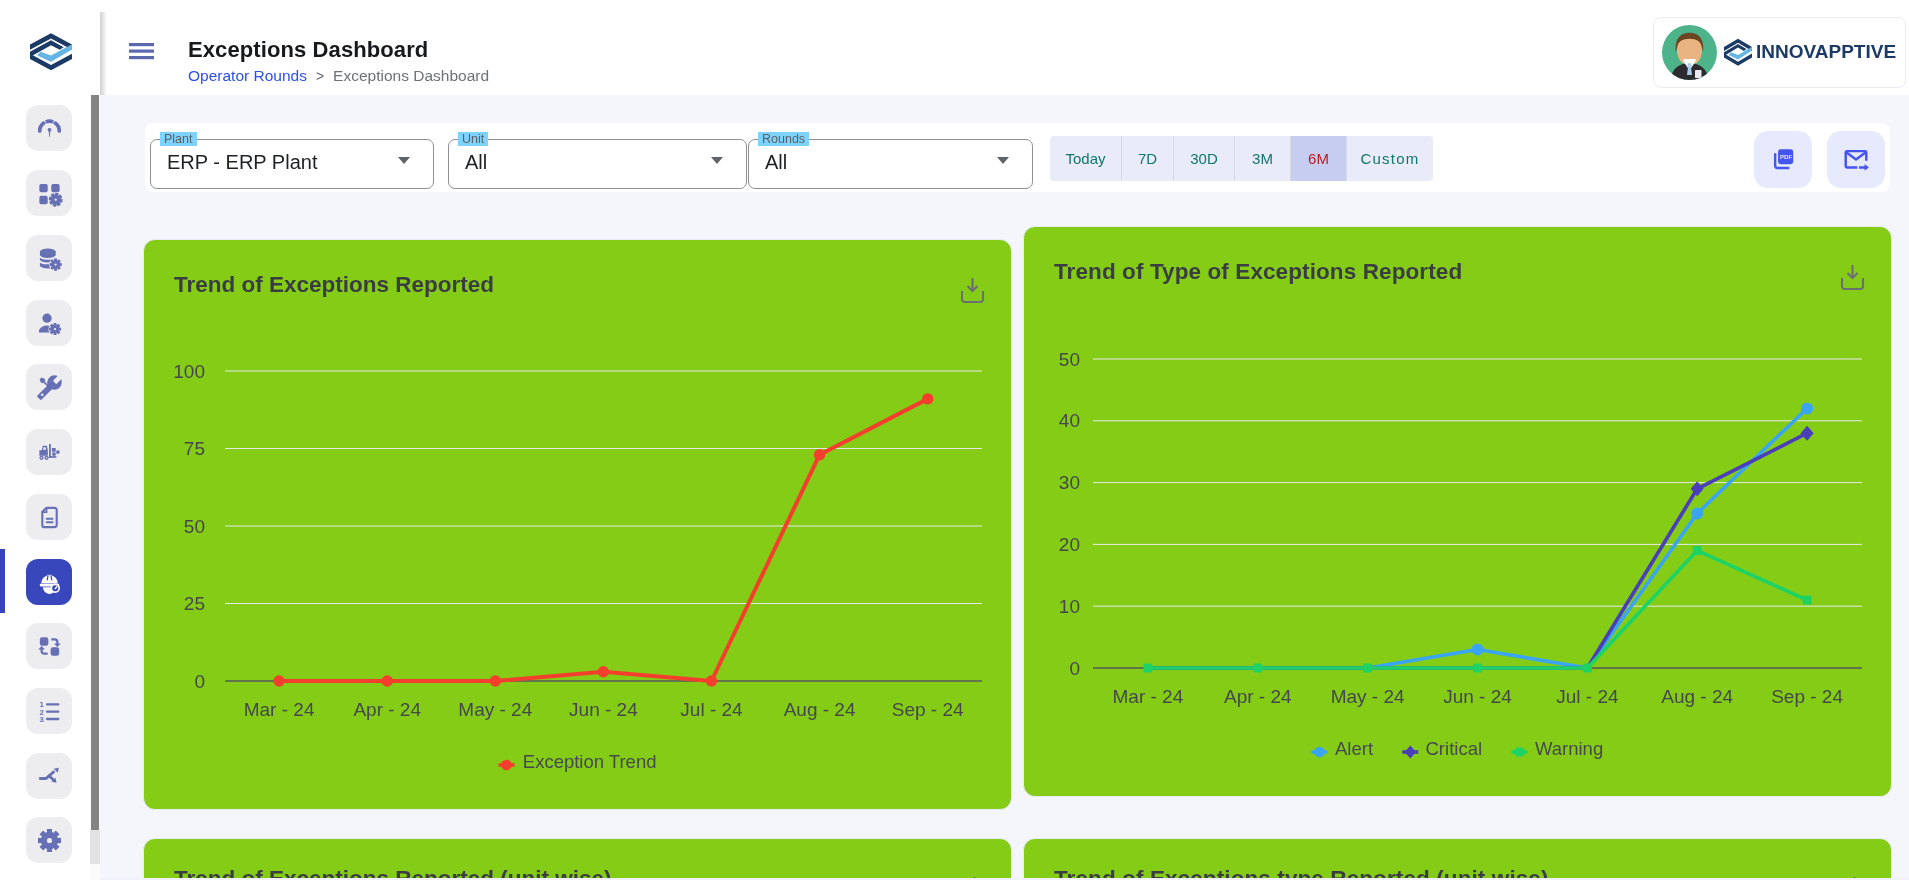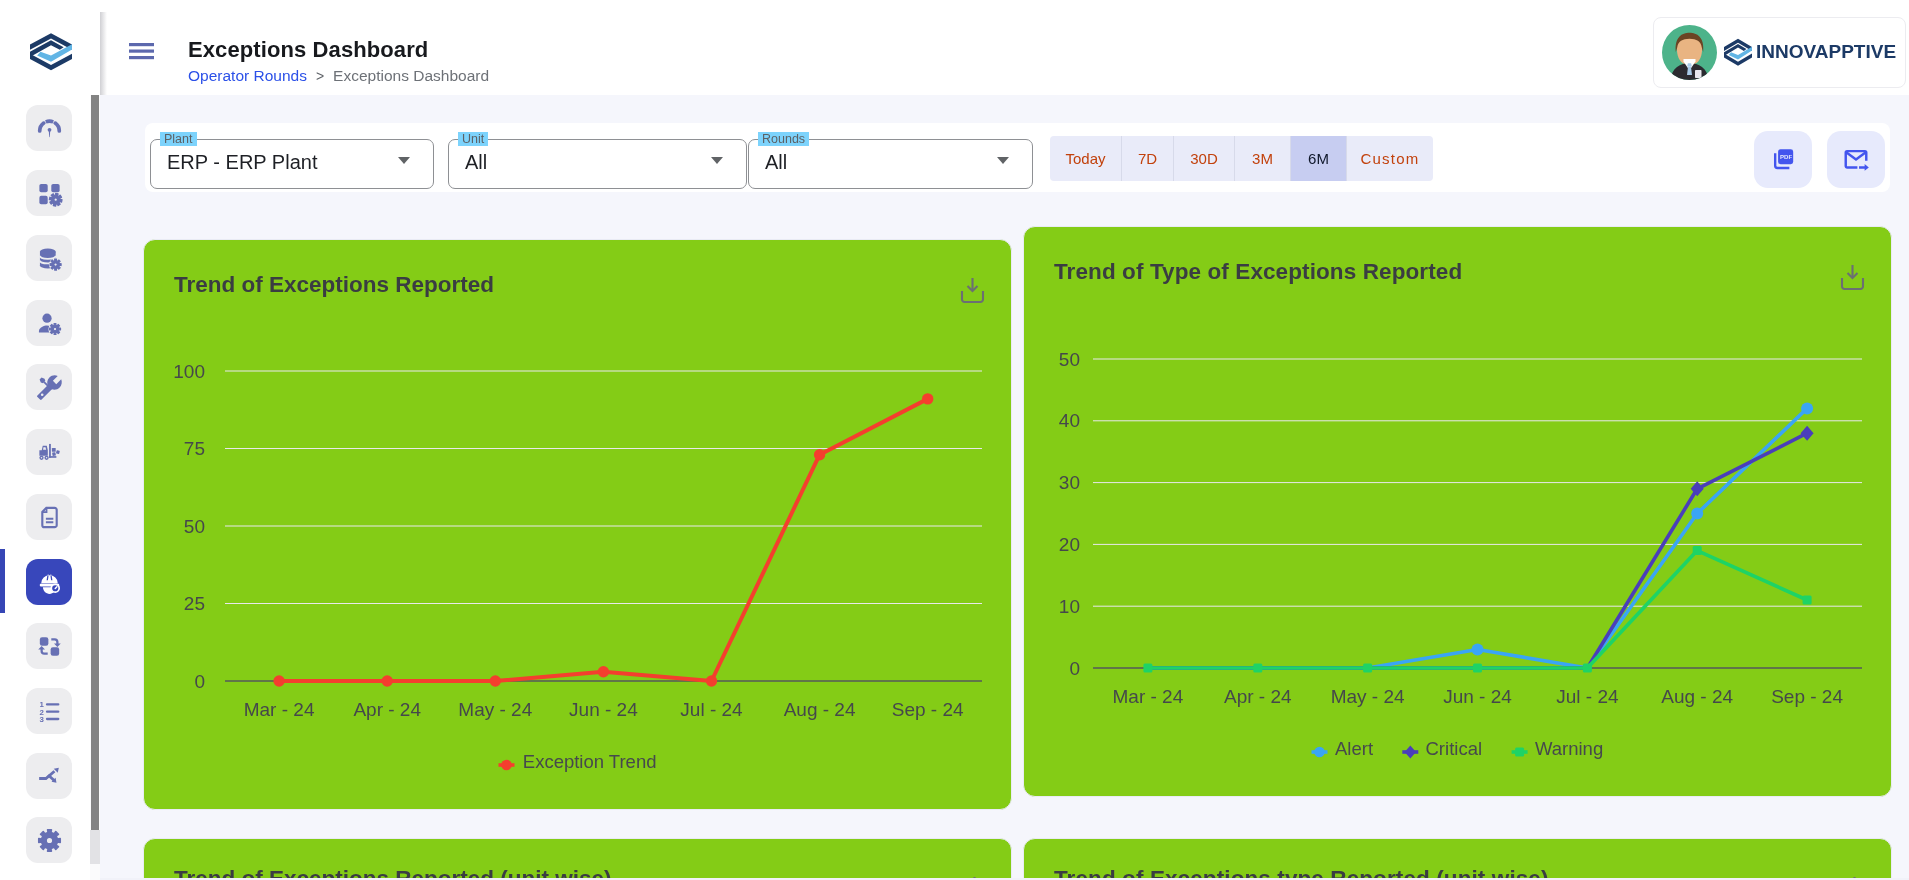--- a/index.html
+++ b/index.html
@@ -27,24 +27,24 @@
   #innvtext { left:1756px; top:29px; font-size:19px; font-weight:bold; color:#1c3a66; letter-spacing:0px;}
   
   #filterbar { left:145px; top:111px; width:1745px; height:69px; background:#fff; border-radius:8px; }
   .select { position:absolute; top:127px; height:50px; border:1px solid #8e9094; border-radius:7px; background:#fff; }
   .select .lab { position:absolute; top:-8px; left:9px; background:#7dd3fc; padding:0 4px;
     font-size:12.5px; color:#5d6165; }
   .select .val { position:absolute; left:16px; top:11px; font-size:20px; color:#1e2025; }
   .select .caret { position:absolute; right:23px; top:17px; width:0; height:0;
     border-left:6.5px solid transparent; border-right:6.5px solid transparent; border-top:7px solid #606366; }
   #seg { left:1050px; top:124px; height:45px; border-radius:4px; overflow:hidden; display:flex; }
-  #seg .s { background:#e9ebf9; color:#c2410c; font-size:15px; display:flex; align-items:center;
+  #seg .s { background:#e9ebf9; color:#0f766e; font-size:15px; display:flex; align-items:center;
     justify-content:center; border-right:1px solid #d7daea; }
   #seg .s:last-child { border-right:none; }
-  #seg .s.on { background:#c7cdf1; color:#0f172a; }
+  #seg .s.on { background:#c7cdf1; color:#b91c1c; }
   .iconbtn { top:119px; width:58px; height:57px; background:#e7eafc; border-radius:14px;
     display:flex; align-items:center; justify-content:center; }
   
   .card { background:#84cc16; border:1px solid #e9ebf4; border-radius:12px; }
   #card1 { left:143px; top:227px; width:869px; height:571px; }
   #card2 { left:1023px; top:214px; width:869px; height:571px; }
   #card3 { left:143px; top:826px; width:869px; height:571px; }
   #card4 { left:1023px; top:826px; width:869px; height:571px; }
   .ctitle { position:absolute; left:30px; top:27px; font-size:22.5px; font-weight:bold; color:#3a3d42; }
   #bstrip { left:100px; top:866px; width:1809px; height:14px; background:#f1f2f9; }

